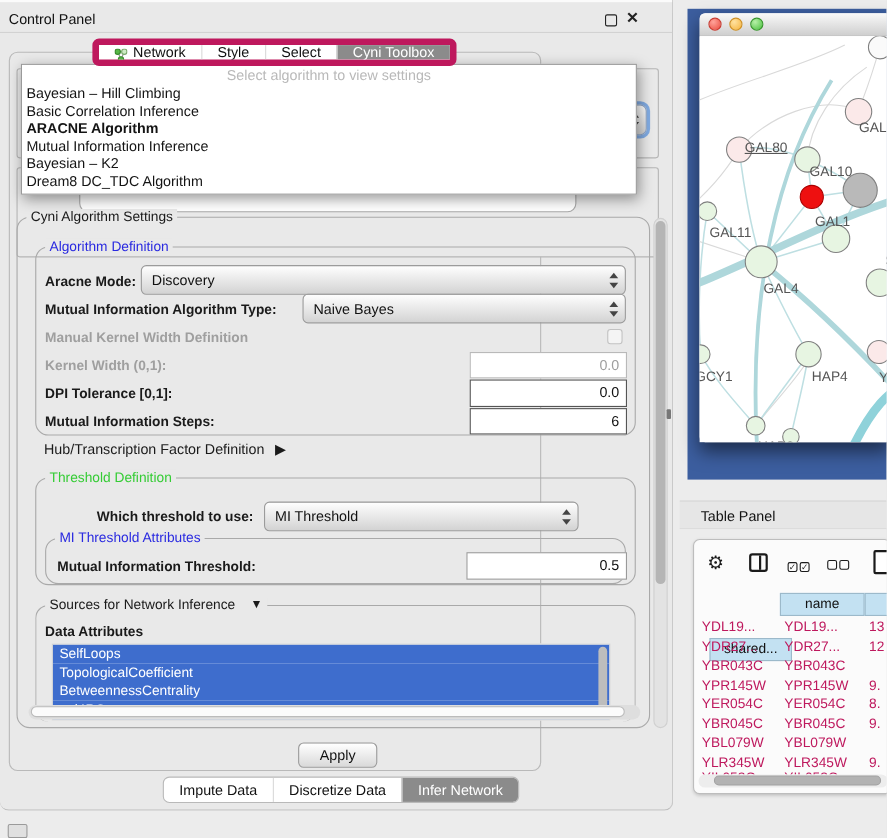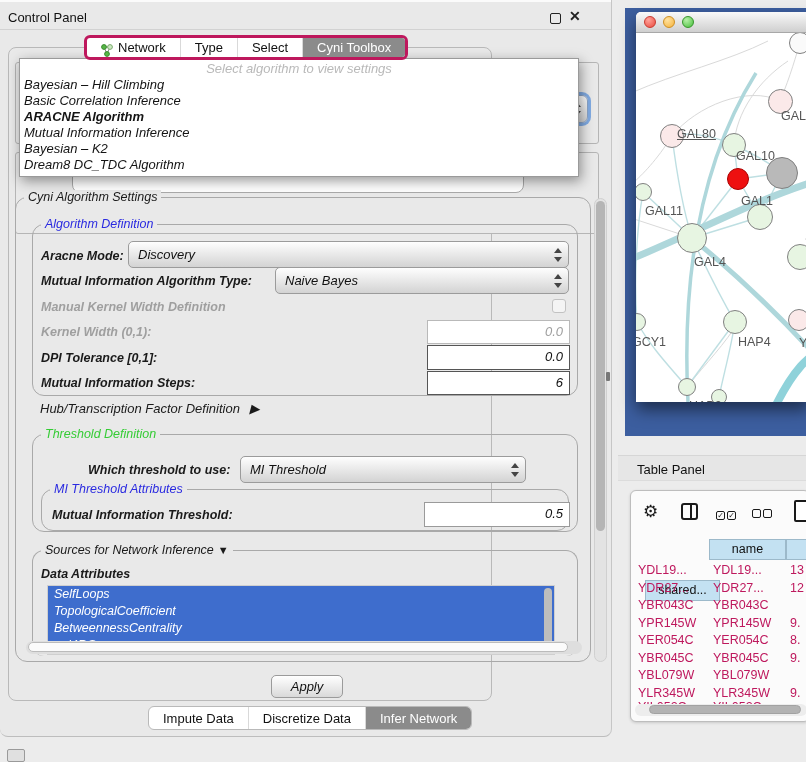--- a/index.html
+++ b/index.html
@@ -8,26 +8,26 @@
   .abs { position:absolute; }
 
   
   .control-panel { left:0; top:0; width:612px; height:737px; background:#e9e9e9; border-right:1px solid #c6c6c6; border-bottom:1px solid #bdbdbd; border-radius:0 0 8px 8px; }
   .cp-titlebar { left:0; top:0; width:100%; height:30px; border-top:2px solid #fbfbfb; border-bottom:1px solid #d2d2d2; }
   .cp-title { left:8px; top:8px; font-size:13px; color:#111; }
   .float-icon { left:550px; top:11px; width:11px; height:11px; border:1.5px solid #222; border-radius:2px; }
   .close-icon { left:569px; top:6px; font-size:14px; font-weight:bold; color:#222; }
 
   
-  .tabs-top { left:84px; top:35px; height:25px; display:flex; background:#fff; border:3px solid #be185d; border-radius:6px; overflow:hidden; z-index:20; }
+  .tabs-top { left:84px; top:35px; height:25px; display:flex; background:#fff; border:6px solid #be185d; border-radius:6px; overflow:hidden; z-index:20; }
   .tab { padding:0 14px; line-height:23px; font-size:13px; color:#111; display:flex; align-items:center; gap:5px; border-left:1px solid #d9d9d9; white-space:nowrap; }
   .tab:first-child { border-left:none; }
   .tab.selected { background:#8b8b8b; color:#fff; }
 
-  .cp-body { left:8px; top:47px; width:484px; height:654px; border:1px solid #b9b9b9; border-radius:8px; background:#e9e9e9;font-style:italic; }
+  .cp-body { left:8px; top:47px; width:484px; height:654px; border:1px solid #b9b9b9; border-radius:8px; background:#e9e9e9; }
 
   
   .frag-group { border:1px solid #b5b5b5; border-radius:3px; background:#e9e9e9; }
   .combo-btn { width:27px; height:28px; border:1px solid #8aa4c8; border-radius:6px; background:linear-gradient(#fefefe,#d2d2d2); box-shadow:0 0 0 3px rgba(110,160,225,.85); }
   .frag-combo { background:#fff; border:1px solid #aaa; border-radius:8px; }
 
   
   .algo-popup { left:10px; top:10px; width:560px; background:#fff; border:1px solid #9a9a9a; box-shadow:2px 4px 12px rgba(0,0,0,.4); z-index:10; padding:1px 0 3px 0; }
   .algo-hint { text-align:center; color:#b9b9b9; font-size:13px; line-height:17px; }
   .algo-item { font-size:13px; line-height:16px; padding-left:4px; color:#141414; white-space:nowrap; }
@@ -114,21 +114,21 @@
             <line x1="3" y1="3" x2="6" y2="10" stroke="#8a8a8a"></line>
             <line x1="9" y1="3" x2="6" y2="10" stroke="#8a8a8a"></line>
             <circle cx="3" cy="3" r="2.4" fill="#57b747" stroke="#3a8a2e"></circle>
             <circle cx="9" cy="3" r="2.4" fill="#cdebc4" stroke="#7aa96c"></circle>
             <circle cx="6" cy="10" r="2.4" fill="#57b747" stroke="#3a8a2e"></circle>
           </svg>
       </span>
       <span>Network</span>
     </div>
     <div class="tab">
-        <span>Type</span>
+        <span>Style</span>
       </div>
     <div class="tab">
         <span>Select</span>
       </div>
     <div class="tab selected">
         <span>Cyni Toolbox</span>
       </div>
   </div>
 
   <div class="abs cp-body" style="position:absolute;">
@@ -198,21 +198,21 @@
         </div>
 
         <div class="abs group" style="left:8px; top:54px; width:528px; height:42px;">
           <span class="legend blue">MI Threshold Attributes</span>
           <span class="abs form-label" style="left:10px; top:18px;">Mutual Information Threshold:</span>
           <div class="abs tfield" style="left:382px; top:12px; width:146px; height:25px; border-color:#9a9a9a;"><span>0.5</span></div>
         </div>
       </div>
 
       <div class="abs group" style="left:16px; top:352px; width:546px; height:106px; border-bottom:none;">
-        <span class="legend" style="display:flex; align-items:center; gap:4px;">
+        <span class="legend" style="display:flex; align-items:center; gap:14px;">
           <span>Sources for Network Inference</span>
           <span style="font-size:11px;">▼</span>
         </span>
         <span class="abs form-label" style="left:8px; top:16px;">Data Attributes</span>
         <div class="abs attr-list" style="left:14px; top:34px; width:508px; height:70px;">
           <div class="attr-item">SelfLoops</div>
           <div class="attr-item">TopologicalCoefficient</div>
           <div class="attr-item">BetweennessCentrality</div>
           <div class="attr-item">gal4RGexp</div>
           <div class="list-vthumb"></div>

